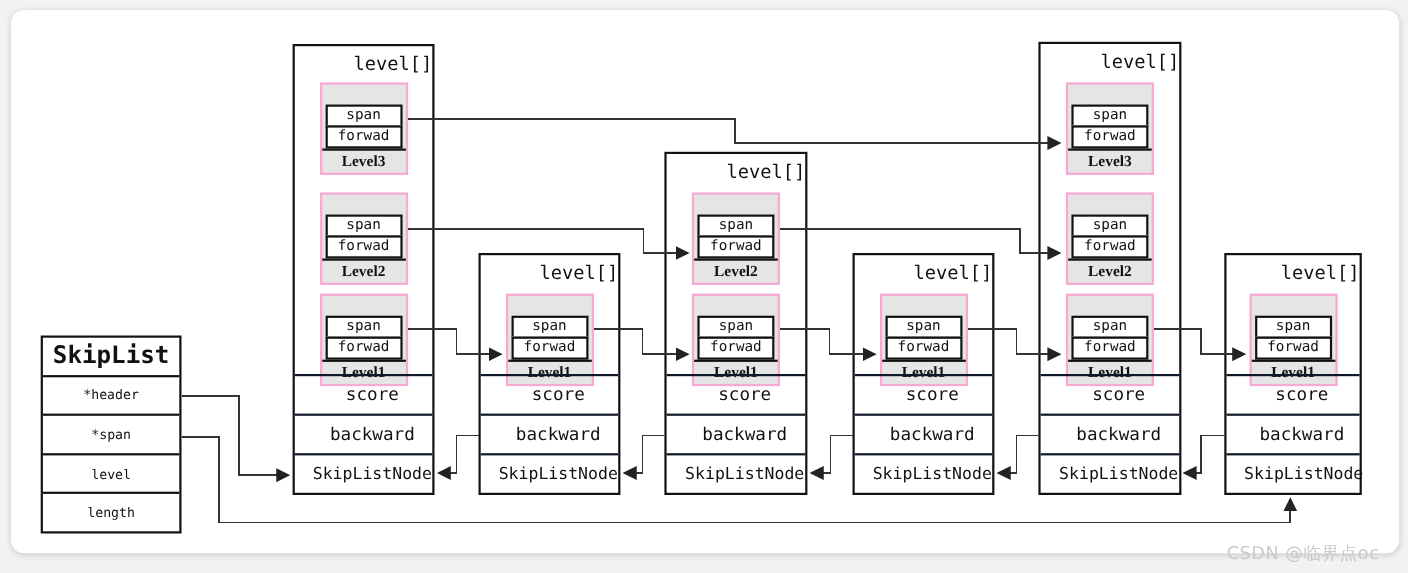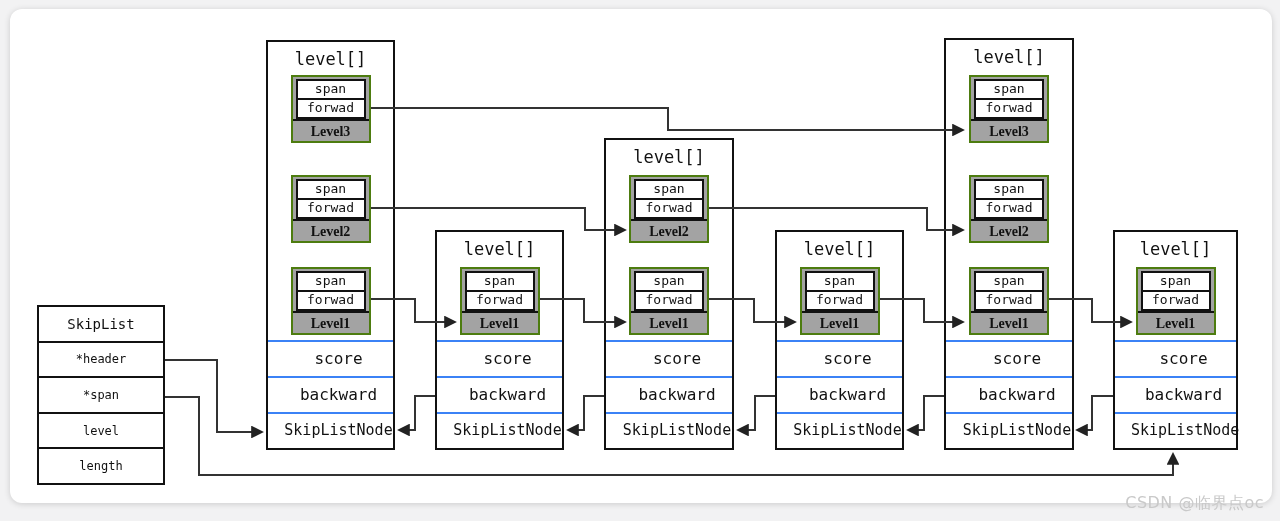--- a/index.html
+++ b/index.html
@@ -18,46 +18,46 @@
   
   #skiplist {
     position:absolute; left:37px; top:305px; width:128px; height:180px;
     border:2px solid #111; background:#fff; display:flex; flex-direction:column;
     z-index:3;
   }
   #skiplist .srow {
     flex:1; display:flex; align-items:center; justify-content:center;
     font-size:12px; border-top:2px solid #111;
   }
-  #skiplist .srow.title { border-top:none; font-weight:normal; font-size:14px; }
+  #skiplist .srow.title { border-top:none; font-weight:bold; font-size:22px; }
 
   
   .node {
     position:absolute; border:2px solid #111; background:#fff; z-index:2;
   }
   .ntitle {
     position:absolute; top:4px; left:0; right:0; height:26px; line-height:26px;
-    text-align:center; font-size:17px;
+    text-align:right; font-size:17px;
   }
   .slot {
     position:absolute; left:50%; width:80px; margin-left:-40px;
-    border:2px solid #4d7c0f; background:#a3a3a3; padding:2px 3px 0 3px;
+    border:2px solid #f9a8d4; background:#e5e5e5; padding:18px 3px 0 3px;
   }
   .mini {
     border:2px solid #111; height:21px; line-height:16px; font-size:13px;
     text-align:center; background:#fff;
   }
   .mini + .mini { margin-top:-2px; }
   .lvl {
     margin:0 -3px; border-top:2px solid #111; height:22px; line-height:21px;
     font-weight:bold; font-size:14px; text-align:center;font-family:Liberation Serif, serif;
   }
   .nrows { position:absolute; left:0; right:0; bottom:0; height:108px; }
   .nrow {
-    height:36px; line-height:33px; border-top:2px solid #3b82f6;
+    height:36px; line-height:33px; border-top:2px solid #0f172a;
     text-align:center; font-size:16px;padding-left:16px;
   }
   .nrow.type { font-weight:normal; font-size:15px; }
 
   
   #n1 { left:266px; top:40px;  width:129px; height:410px; }
   #n2 { left:435px; top:230px; width:129px; height:220px; }
   #n3 { left:604px; top:138px; width:130px; height:312px; }
   #n4 { left:775px; top:230px; width:129px; height:220px; }
   #n5 { left:944px; top:38px;  width:130px; height:412px; }
@@ -68,21 +68,21 @@
   #n3 .s-l2 { top:35px; }  #n3 .s-l1 { top:127px; }
   #n2 .s-l1, #n4 .s-l1, #n6 .s-l1 { top:35px; }
   #n5 .s-l3 { top:35px; }  #n5 .s-l2 { top:135px; } #n5 .s-l1 { top:227px; }
 
   
   #wires { position:absolute; left:0; top:0; z-index:5; pointer-events:none; }
   #wires polyline { fill:none; stroke:#333; stroke-width:1.5; }
 
   
   #watermark {
-    position:absolute; top:493px; right:16px; font-size:16px;
+    position:absolute; top:493px; right:26px; font-size:16px;
     color:#c9c9c9; z-index:6; letter-spacing:0.5px;
     font-family:"DejaVu Sans","Liberation Sans",sans-serif;
     margin-left:24px;
   }
 </style>
 </head>
 <body>
 
 <div id="canvas">
   <div id="card"></div>

